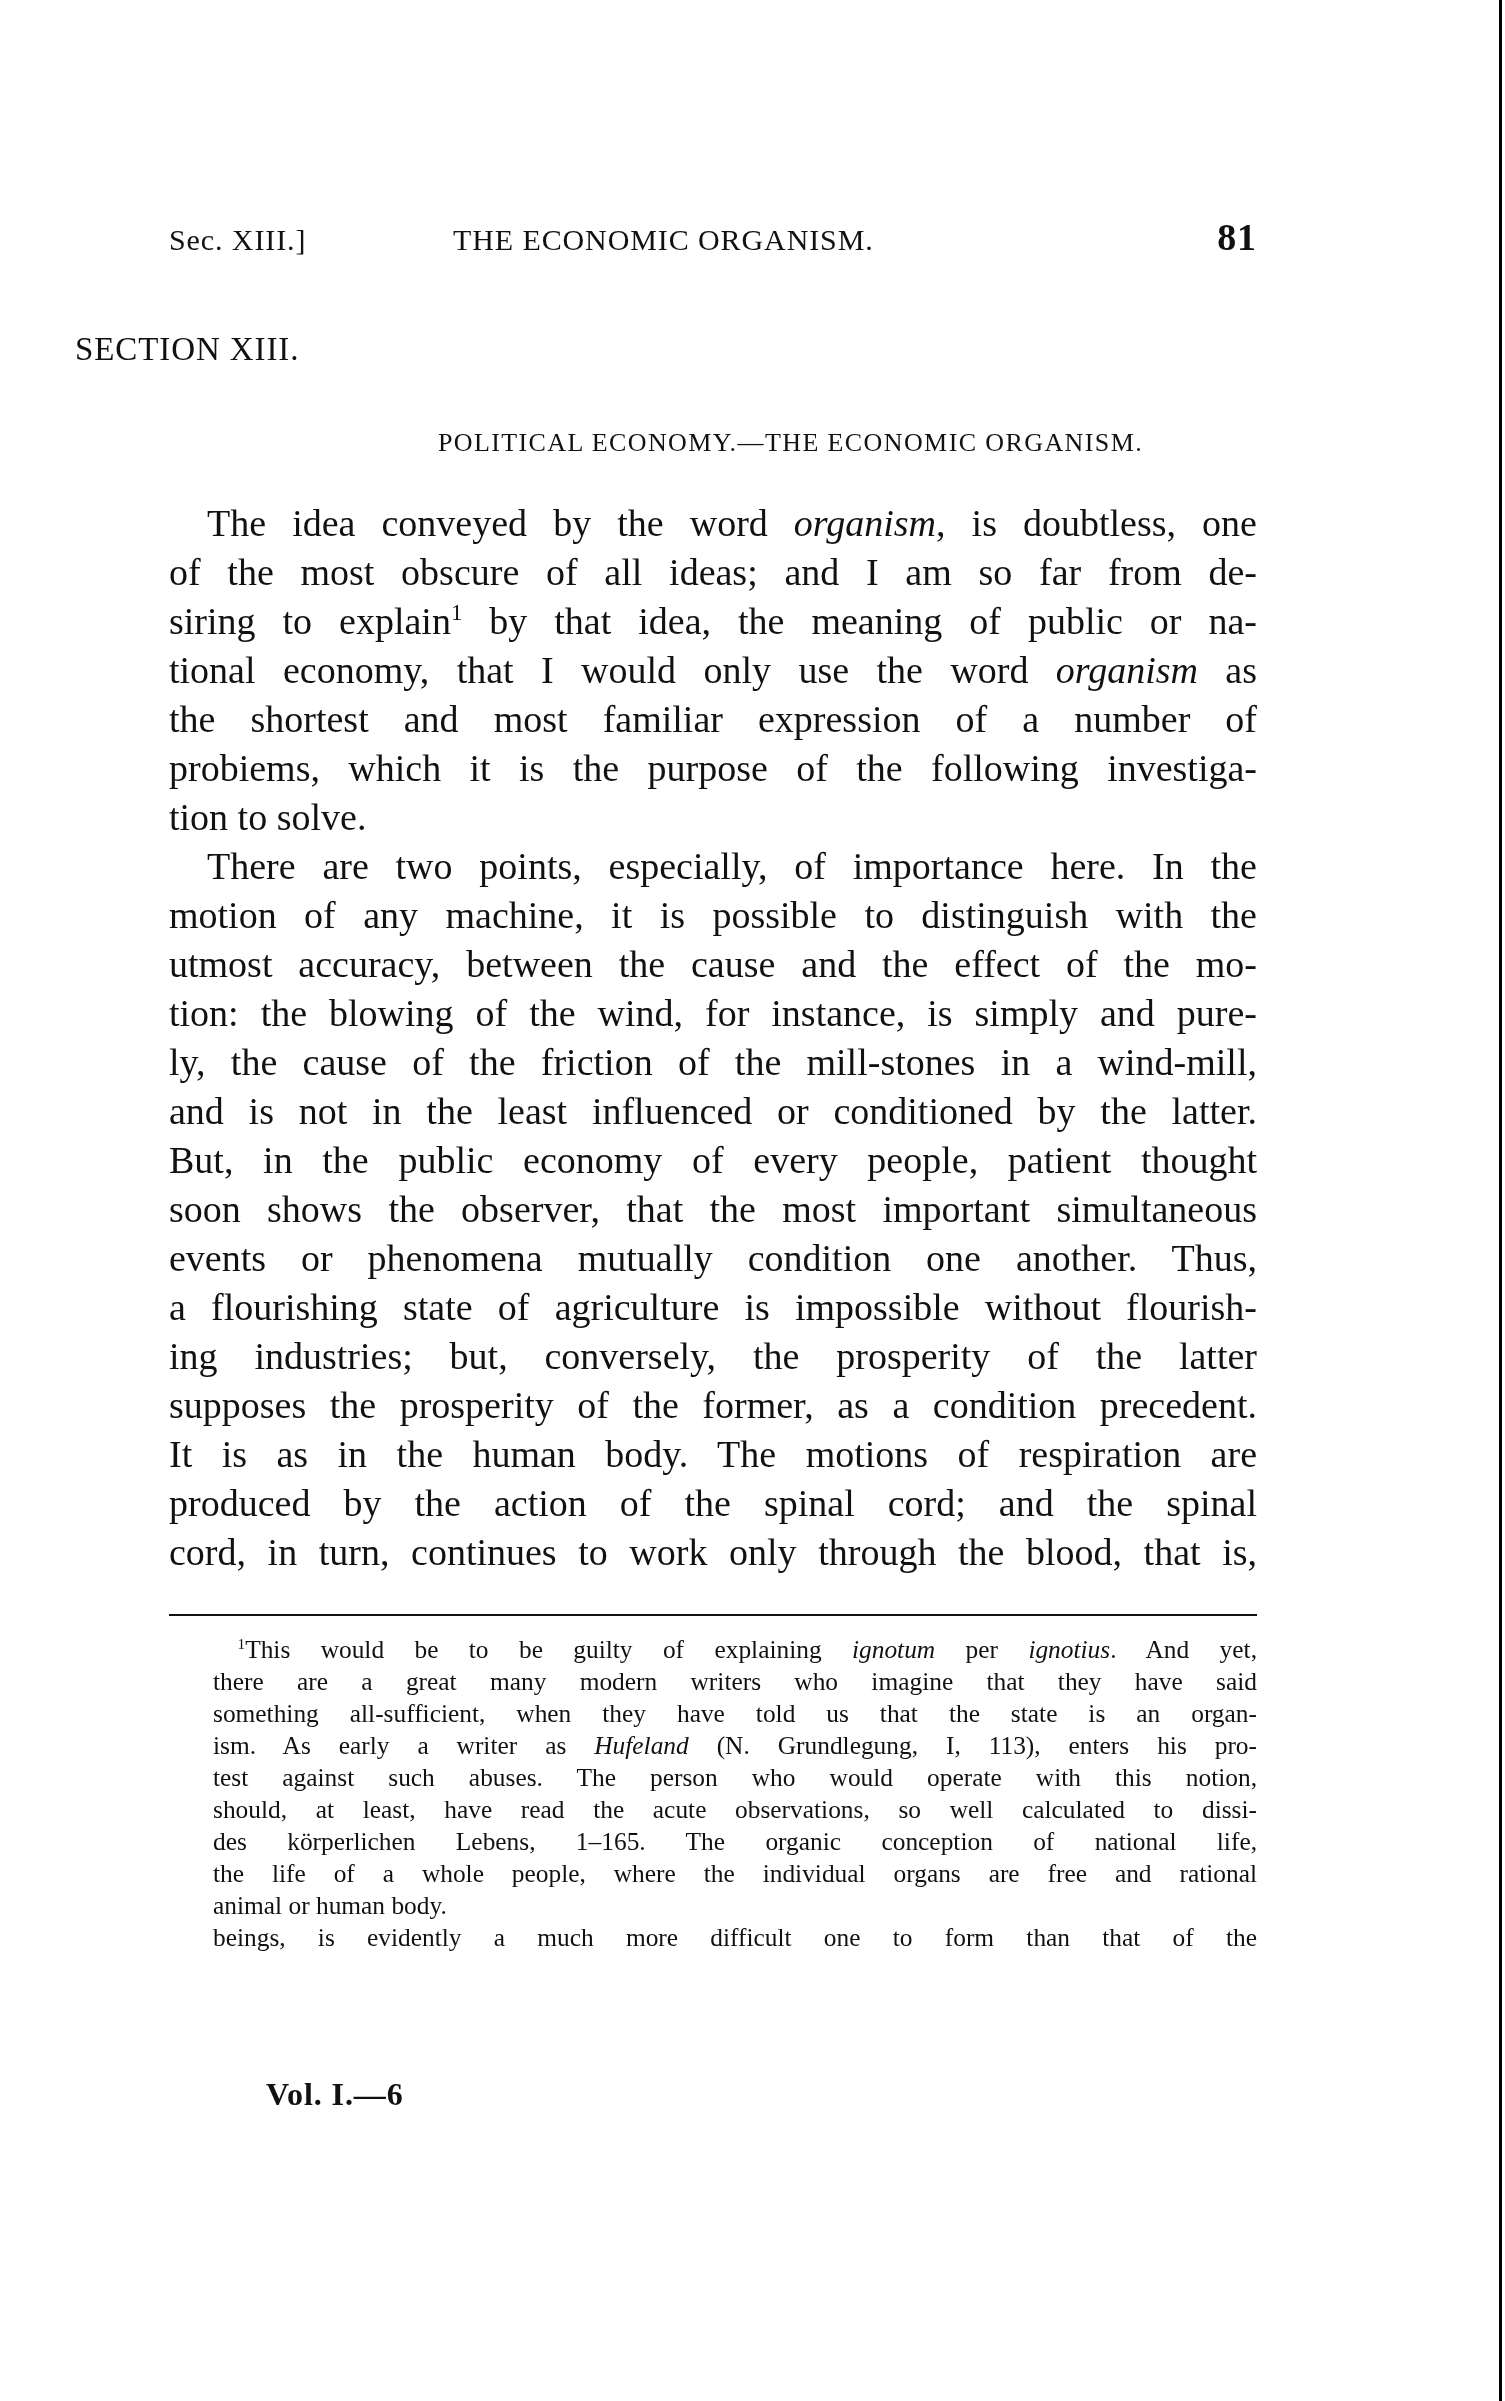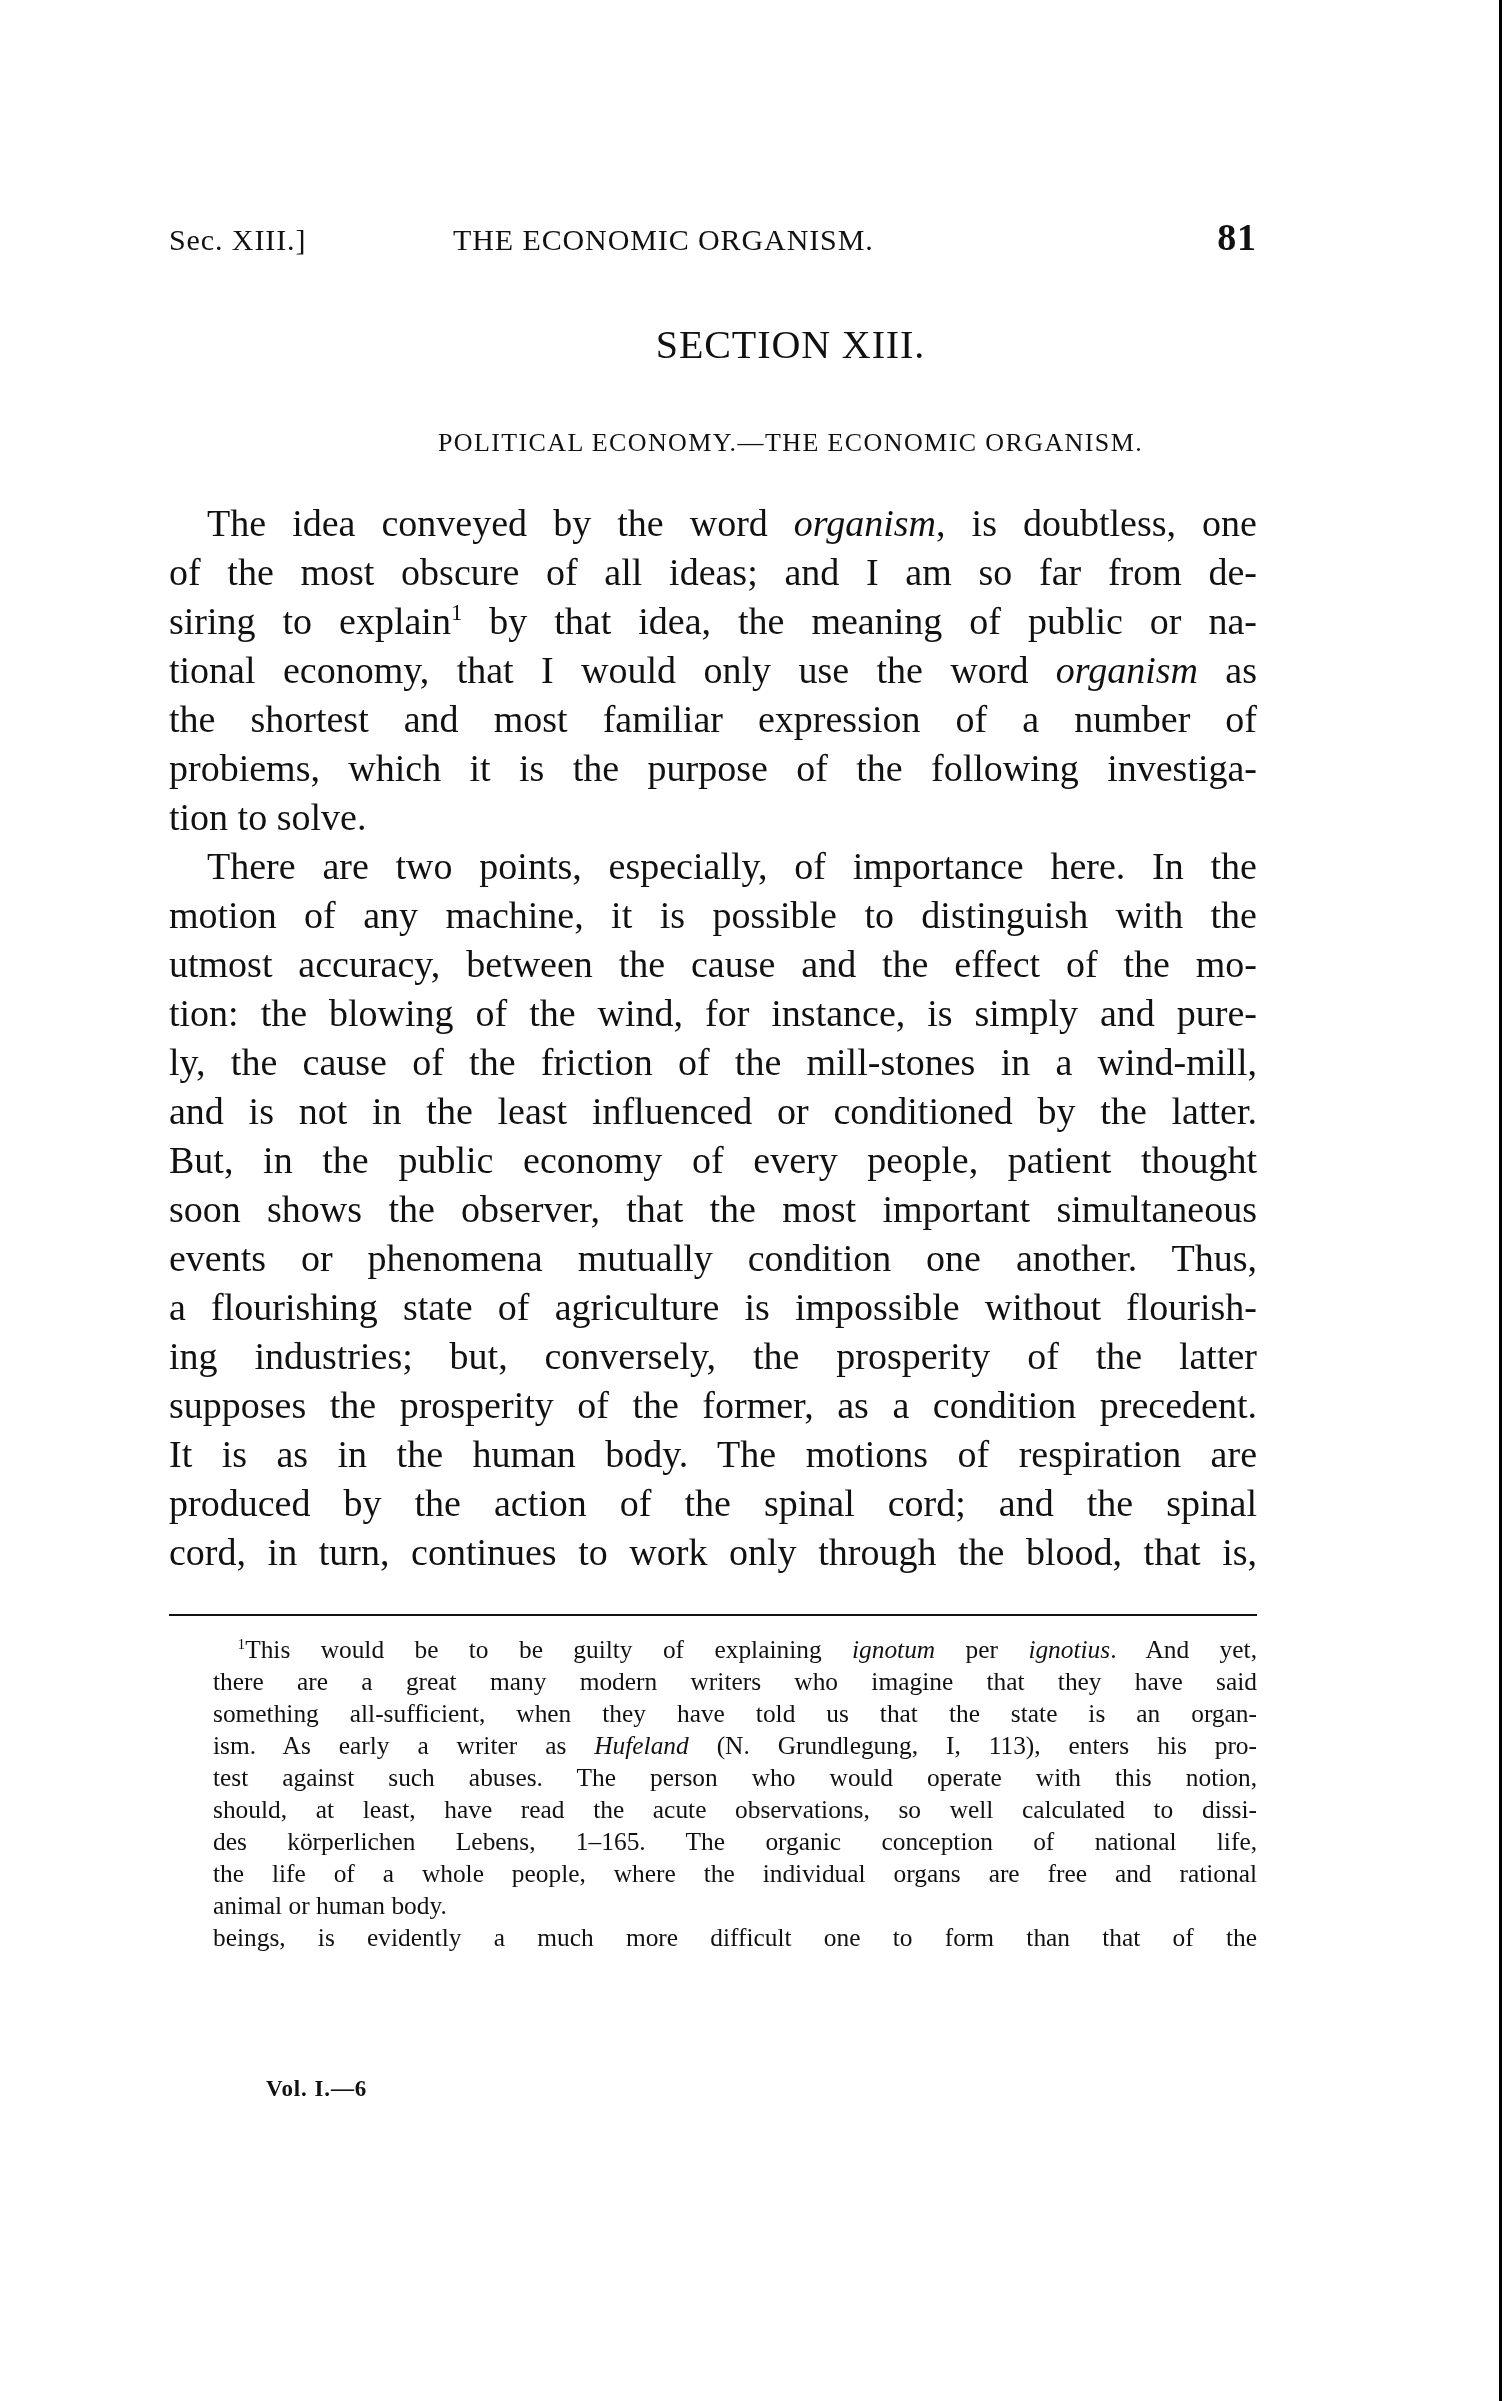--- a/index.html
+++ b/index.html
@@ -2,32 +2,32 @@
 <html style="font-size:15px"><head>
 <meta charset="utf-8">
 <style>
   html, body { margin: 0; padding: 0; background: #ffffff; }
   body { width: 1506px; height: 2401px; position: relative; overflow: hidden; font-family: "Liberation Serif", "DejaVu Serif", serif; color: #111; }
   .edge-line { position: absolute; left: 1499px; top: 0; width: 2.8px; height: 2401px; background: #000; }
   .running-head { position: absolute; top: 215px; left: 169px; width: 1088px; height: 47px; font-size: 30px; letter-spacing: 0.9px; }
   .rh-left { position: absolute; left: 0; top: 7.5px; }
   .rh-center { position: absolute; left: 284px; top: 7.5px; }
   .rh-right { position: absolute; right: 0; top: 0; font-size: 38px; font-weight: bold; }
-  .section-title { position: absolute; top: 321px; left: 0; width: 1506px; text-align: center; font-size: 40px; letter-spacing: 0.9px; padding-right: 0; }
+  .section-title { position: absolute; top: 331px; left: 0; width: 1506px; text-align: left; font-size: 33px; letter-spacing: 0.9px; padding-right: 0; }
   .section-title span { display:inline-block; margin-left: 75px; }
   .section-sub { position: absolute; top: 428px; left: 0; width: 1506px; text-align: center; font-size: 26px; letter-spacing: 1.4px; }
   .section-sub span { display:inline-block; margin-left: 75px; }
   .body-text { position: absolute; top: 499px; left: 169px; width: 1088px; font-size: 38px; line-height: 49px; text-align: justify; hyphens: manual; }
   .line { display: block; text-align: justify; text-align-last: justify; white-space: nowrap; }
   .line.last { text-align-last: left; }
   .fn-rule { position: absolute; top: 1614px; left: 169px; width: 1088px; height: 1.9px; background: #111; }
   .footnote { position: absolute; top: 1633px; left: 169px; width: 1088px; font-size: 25.4px; line-height: 32px; }
   .footnote .line { white-space: normal; margin-left: 44px; }
   .sup { font-size: 0.6em; vertical-align: 0.6em; line-height: 0; }
-  .signature { position: absolute; top: 2076px; left: 266px; font-size: 23px; font-weight: bold; letter-spacing: 0.9px; }
+  .signature { position: absolute; top: 2076px; left: 266px; font-size: 32px; font-weight: bold; letter-spacing: 0.9px; }
   em { font-style: italic; }
 </style>
 </head>
 <body>
 
 <div class="edge-line"></div>
 
 <div class="running-head">
   <span class="rh-left">Sec. XIII.]</span>
   <span class="rh-center">THE ECONOMIC ORGANISM.</span>

